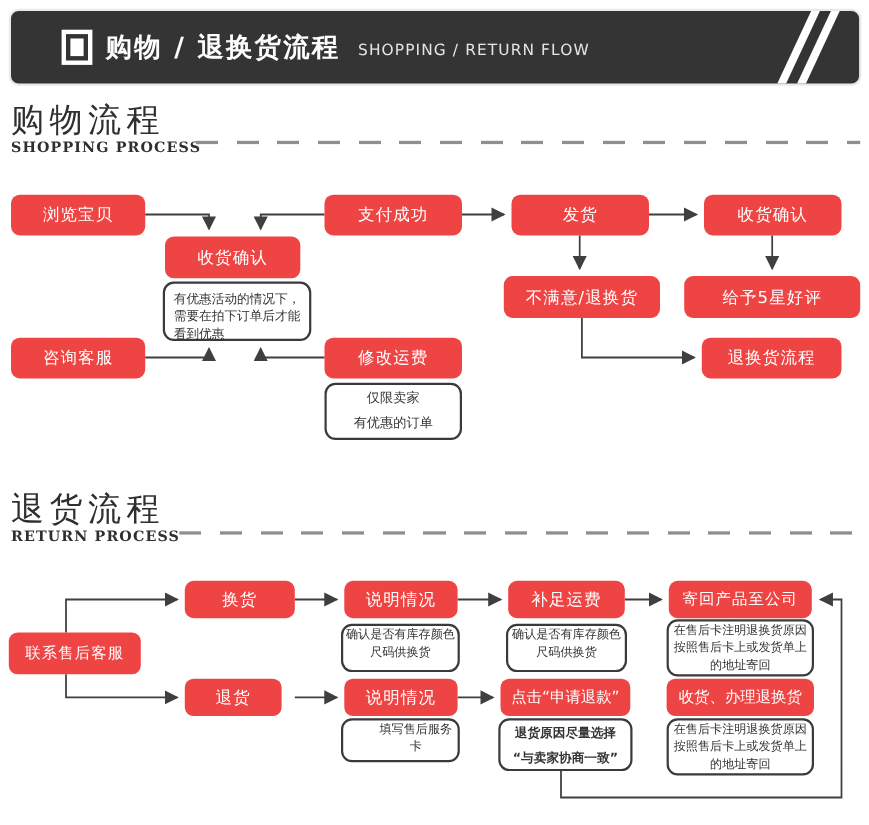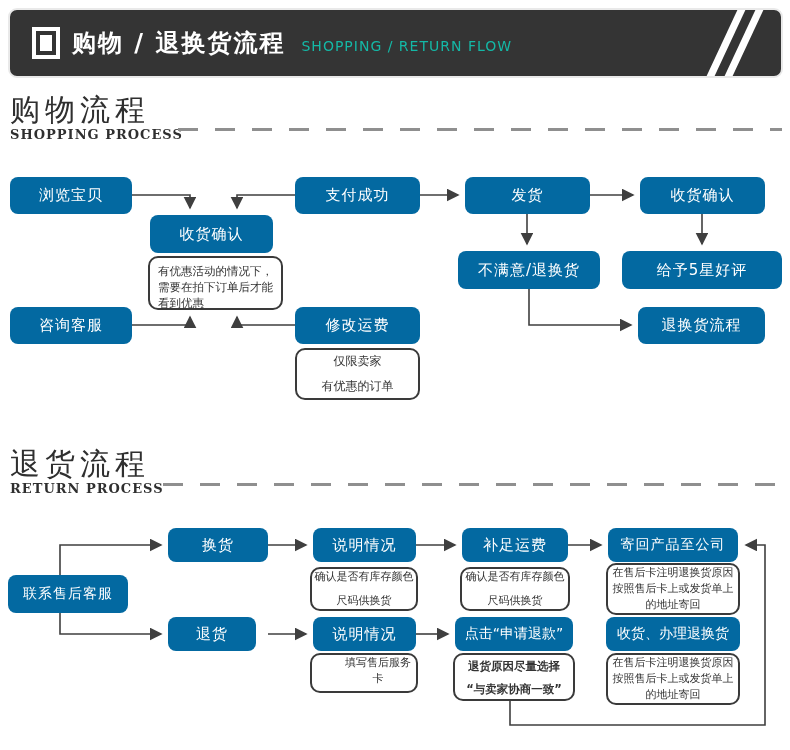--- a/index.html
+++ b/index.html
@@ -3,46 +3,46 @@
 <meta charset="utf-8">
 <style>
   * { margin:0; padding:0; box-sizing:border-box; }
   html,body { background:#fff; }
   body { font-family:"DejaVu Sans","Liberation Sans",sans-serif; color:#333; }
   .page { position:relative; width:790px; height:750px; background:#fff; overflow:hidden; }
 
   
   .hdr { position:absolute; left:8px; top:8px; width:775px; height:70px;
          background:#343434; border:2px solid #e9e9e9; border-radius:9px;
-         display:flex; align-items:center; overflow:hidden; }
+         display:flex; align-items:center; overflow:hidden;padding-left:24px; }
   .hdr-icon { width:28px; height:32px; border:4px solid #fff; margin-left:22px;
               display:flex; align-items:center; justify-content:center; flex:0 0 auto; }
   .hdr-icon-inner { width:12px; height:16px; background:#fff; }
   .hdr-title { color:#fff; font-size:24px; font-weight:bold; letter-spacing:2px; margin-left:12px; white-space:nowrap; }
-  .hdr-sub { color:#14b8a6; font-size:14px; letter-spacing:1px; margin-left:16px; margin-top:6px; white-space:nowrap; }
+  .hdr-sub { color:#e5e5e5; font-size:14px; letter-spacing:1px; margin-left:16px; margin-top:6px; white-space:nowrap; }
   .slash { position:absolute; top:-8px; bottom:-8px; width:8px; background:#fff; transform:skewX(-25deg); }
   .slash.s1 { left:712px; } .slash.s2 { left:730px; }
 
   
   .sec { position:absolute; left:10px; }
   .sec-cn { font-size:30px; letter-spacing:5px; color:#2f2f2f; line-height:1.05; }
   .sec-en { font-family:"DejaVu Serif","Liberation Serif",serif; font-size:13px; font-weight:bold;
             letter-spacing:1px; color:#2f2f2f; margin-top:1px; }
   .dash { position:absolute; height:3px;
           background:repeating-linear-gradient(90deg,#8f8f8f 0 20px,transparent 20px 37px); }
 
   
   .flow { position:absolute; left:0; width:790px; }
   .flow svg { position:absolute; left:0; top:0; }
-  .node { position:absolute; background:#0369a1; color:#fff; border-radius:8px;
+  .node { position:absolute; background:#ef4444; color:#fff; border-radius:8px;
           display:flex; align-items:center; justify-content:center;
           font-size:15px; letter-spacing:1px; text-align:center; }
   .note { position:absolute; background:#fff; border:2px solid #3a3a3a; border-radius:10px;
           color:#333; font-size:11.5px; display:flex; flex-direction:column;
-          align-items:center; justify-content:space-between; text-align:center; line-height:1.45; }
+          align-items:center; justify-content:flex-start; text-align:center; line-height:1.45; }
   .note.lft { align-items:flex-start; text-align:left; justify-content:flex-start;
               padding:5px 6px 4px 8px; line-height:1.4; display:block; }
   .note .ln { width:100%; }
   .note.gap .ln { margin:3px 0; }
 </style>
 </head>
 <body>
 
 <div class="page">
 

